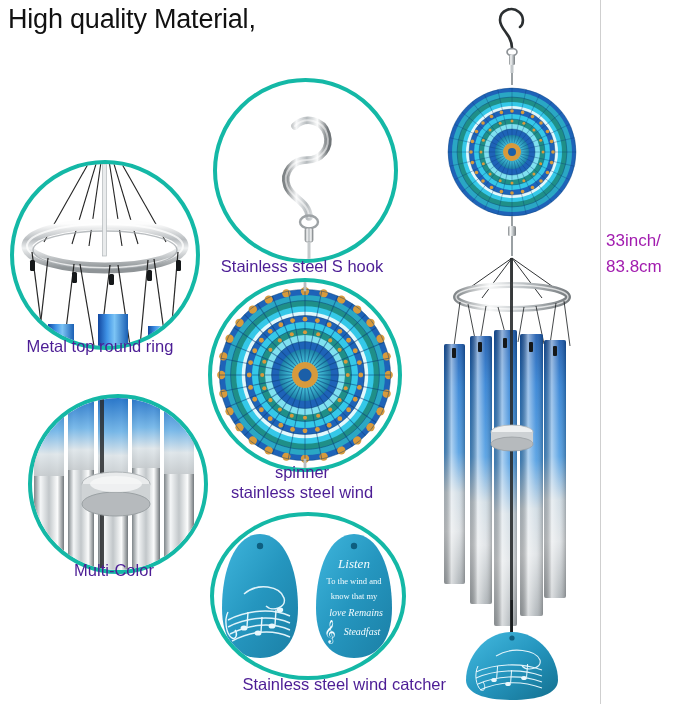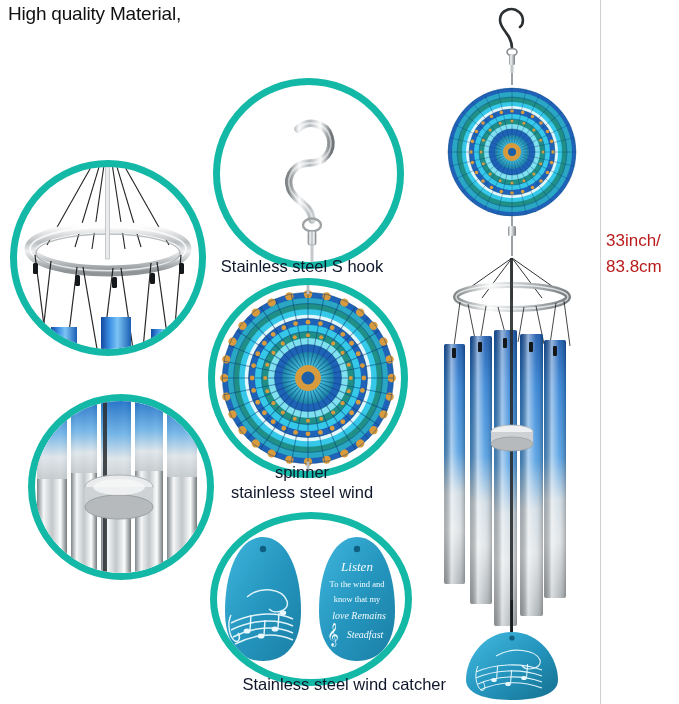--- a/index.html
+++ b/index.html
@@ -9,45 +9,45 @@
     font-family:"Liberation Sans",sans-serif;
     color:#1a1a1a;
     overflow:hidden;
     position:relative;
   }
   .stage{position:absolute;inset:0;}
 
   
   .headline{
     position:absolute;left:8px;top:2px;width:420px;
-    font-size:19px;line-height:1.26;
+    font-size:27px;line-height:1.26;
     font-weight:400;letter-spacing:-0.2px;color:#111;
   }
   .headline div{white-space:nowrap;}
 
   
   .v-divider{
     position:absolute;left:600px;top:0;width:1px;height:704px;
     background:#cfcfcf;
   }
 
   
   .dimension{
     position:absolute;left:606px;top:228px;width:74px;
-    font-size:17px;line-height:1.5;color:#b91c1c;
+    font-size:17px;line-height:1.5;color:#a21caf;
   }
 
   
   .bubble{
-    position:absolute;border:7px solid #14b8a6;border-radius:50%;
+    position:absolute;border:4px solid #14b8a6;border-radius:50%;
     background:#fff;overflow:hidden;
   }
   .caption{
     position:absolute;text-align:center;font-size:16.5px;
-    line-height:1.22;color:#0f172a;
+    line-height:1.22;color:#4c1d95;
   }
   svg{display:block;}
 
   
   .product{position:absolute;left:424px;top:0;width:176px;height:704px;}
 </style>
 </head>
 <body>
 
 <div class="stage">
@@ -116,20 +116,23 @@
       </g>
 
       <g>
         <rect x="34" y="160" width="26" height="26" fill="url(#tubeTopG)"></rect>
         <rect x="84" y="150" width="30" height="36" fill="url(#tubeTopG)"></rect>
         <rect x="134" y="162" width="24" height="24" fill="url(#tubeTopG)"></rect>
       </g>
 
       <rect x="88.5" y="0" width="4" height="92" fill="#e9ebec" stroke="#b3b8bb" stroke-width="0.7"></rect>
     </svg>
+  </div>
+  <div class="caption" style="left:0px;top:336px;width:200px;">
+    <div>Metal top round ring</div>
   </div>
 
   <div class="bubble" style="left:213px;top:78px;width:177px;height:177px;">
     <svg viewBox="0 0 177 177" width="177" height="177">
       <defs>
         <linearGradient id="chromeG" x1="0" y1="0" x2="1" y2="0">
           <stop offset="0" stop-color="#7e8385"></stop>
           <stop offset="0.25" stop-color="#f6f7f8"></stop>
           <stop offset="0.5" stop-color="#b5babd"></stop>
           <stop offset="0.75" stop-color="#fafbfb"></stop>
@@ -350,20 +353,21 @@
 
       <g>
         <ellipse cx="84" cy="86" rx="34" ry="12" fill="#e9ebec" stroke="#aeb3b6" stroke-width="1"></ellipse>
         <rect x="50" y="86" width="68" height="20" fill="#cfd3d5"></rect>
         <ellipse cx="84" cy="106" rx="34" ry="12" fill="#b6babd" stroke="#9aa0a3" stroke-width="1"></ellipse>
         <ellipse cx="84" cy="86" rx="26" ry="8" fill="#f6f7f8" opacity="0.8"></ellipse>
       </g>
     </svg>
   </div>
   <div class="caption" style="left:14px;top:560px;width:200px;">
+    <div>Multi-Color</div>
   </div>
 
   <div class="bubble" style="left:210px;top:512px;width:188px;height:160px;border-radius:50%;">
     <svg viewBox="0 0 188 160" width="188" height="160">
       <defs>
         <linearGradient id="pendG" x1="0" y1="0" x2="1" y2="1">
           <stop offset="0" stop-color="#3fb6dd"></stop>
           <stop offset="0.5" stop-color="#2596bf"></stop>
           <stop offset="1" stop-color="#1b7fa5"></stop>
         </linearGradient>

